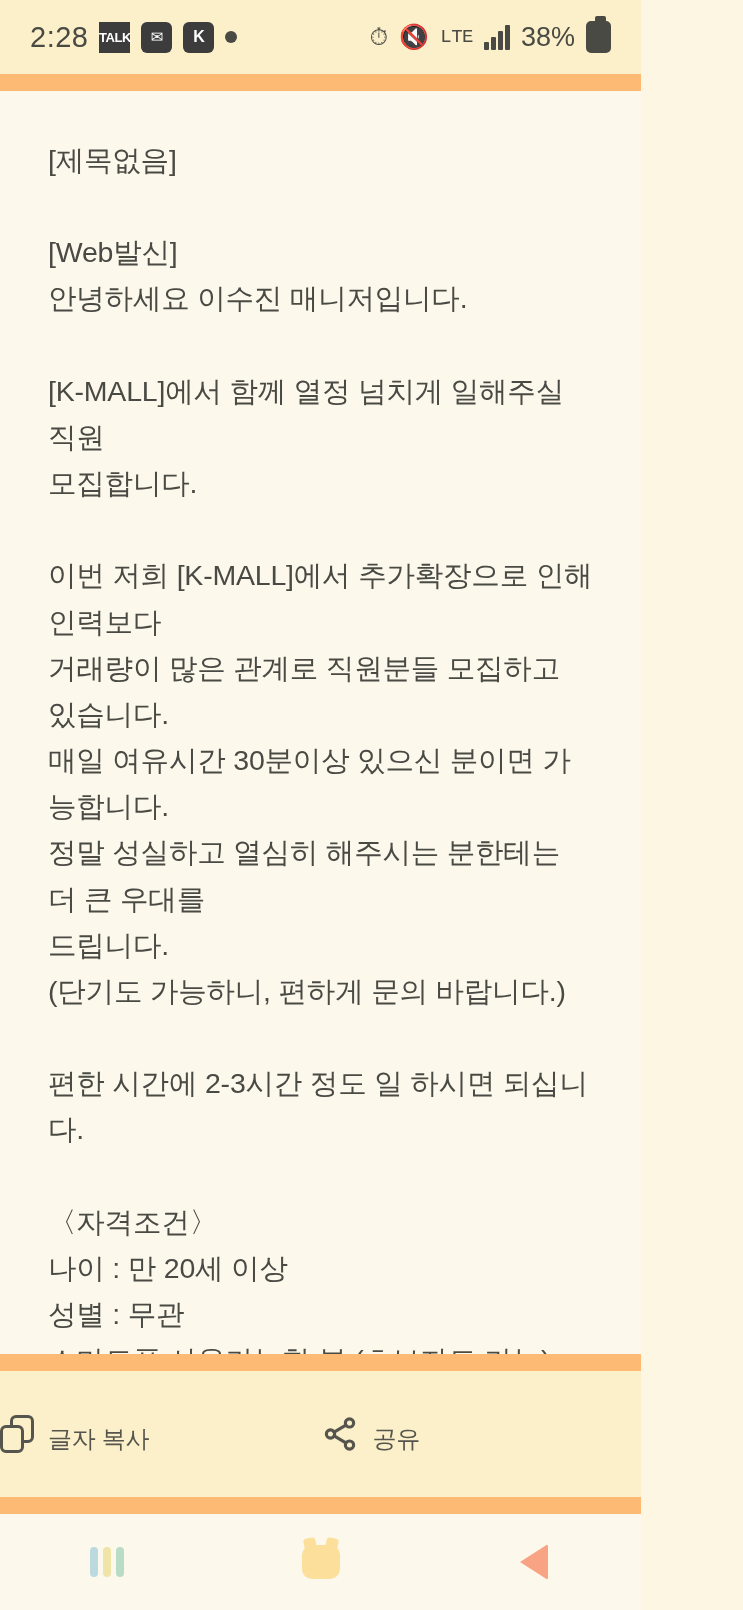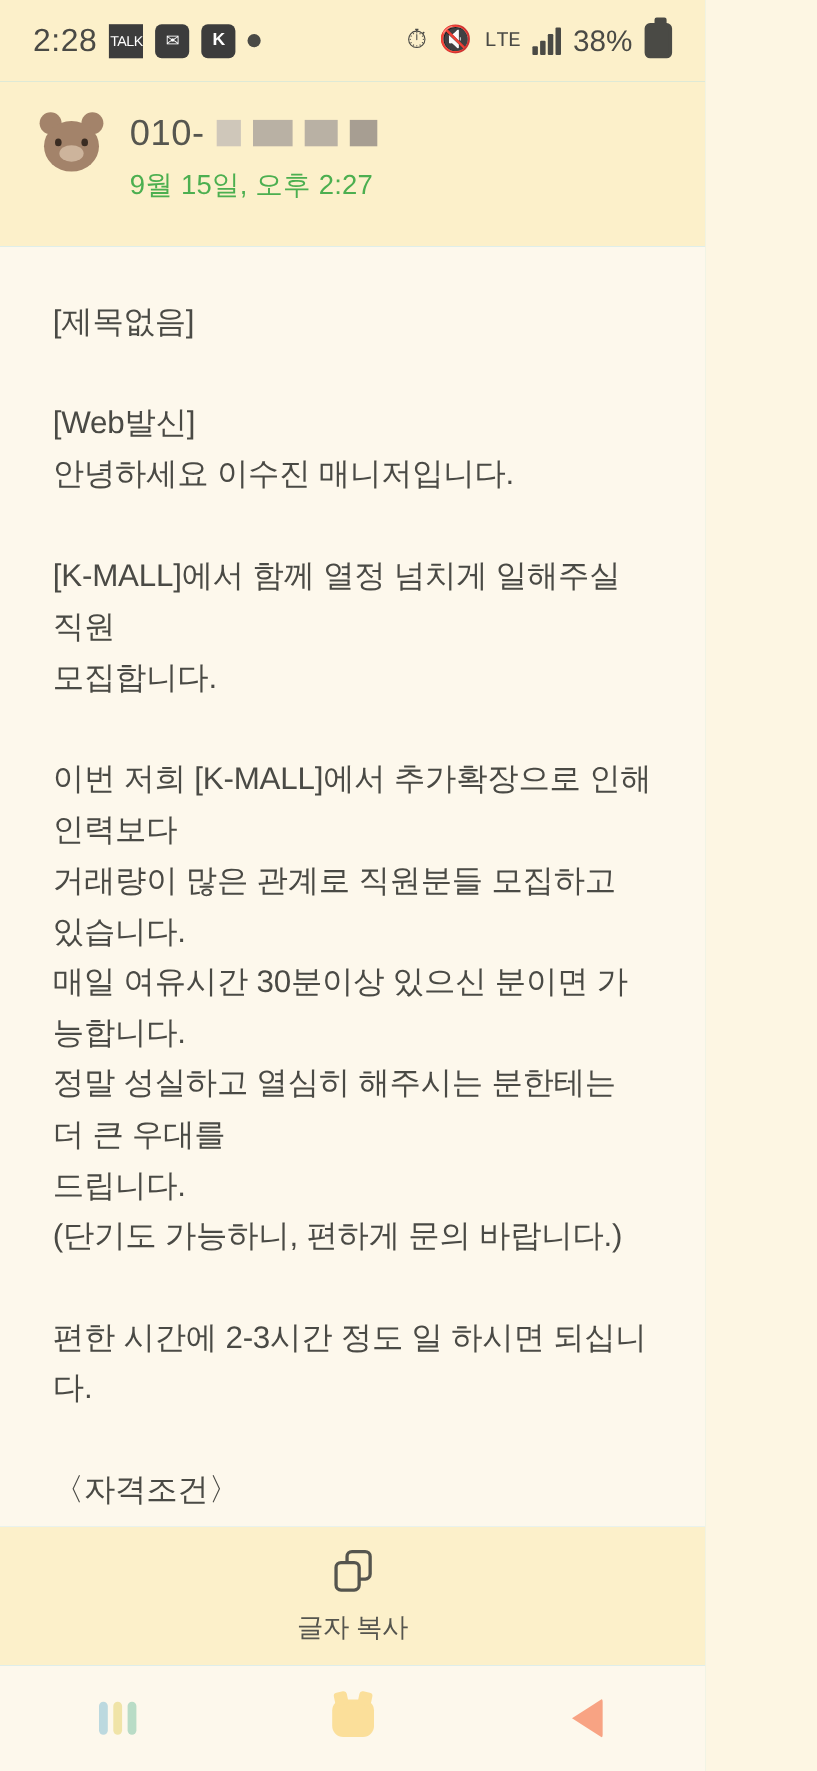--- a/index.html
+++ b/index.html
@@ -7,23 +7,24 @@
     width: 743px;
     height: 1610px;
     font-family: "Liberation Sans", sans-serif;
     background: #fdf6e3;
     overflow: hidden;
   }
   .phone {
     position: relative;
     width: 641px;
     height: 1610px;
-    background: #7dd3fc;
+    background: #fdba74;
     display: flex;
     flex-direction: column;
+    gap: 17px;
   }
 
   
   .status-bar {
     height: 74px;
     background: #fcf0ca;
     display: flex;
     align-items: center;
     padding: 0 30px;
     flex: none;
@@ -44,21 +45,21 @@
     align-items: center;
     gap: 11px;
   }
   .badge-icon {
     width: 31px; height: 31px;
     border-radius: 7px;
     display: flex; align-items: center; justify-content: center;
     font-size: 15px;
     color: #fff;
   }
-  .ic-talk { background: #3c3c3c; border-radius: 0; font-size: 13px; font-weight: normal; letter-spacing: -0.5px; }
+  .ic-talk { background: #3c3c3c; border-radius: 0; font-size: 13px; font-weight: bold; letter-spacing: -0.5px; }
   .ic-mail { background: #3c3c3c; border-radius: 6px; }
   .ic-k { background: #3c3c3c; border-radius: 6px; font-size: 16px; font-weight: bold; }
   .ic-dot { width: 12px; height: 12px; border-radius: 50%; background: #4a4a45; }
   .sys-ic { font-size: 24px; color: #4a4a45; line-height: 1; }
   .lte {
     font-size: 19px; color: #4a4a45; line-height: 1;
     display: flex; flex-direction: column; align-items: center;
     letter-spacing: -0.5px;
     font-family: Liberation Mono, monospace;
   }
@@ -161,22 +162,22 @@
   .toolbar {
     flex: none;
     height: 126px;
     background: #fcf0ca;
     display: flex;
     align-items: center;
   }
   .tb-item {
     flex: 1;
     display: flex;
-    flex-direction: column;
-    align-items: center;
+    flex-direction: row;
+    align-items: flex-end;
     gap: 14px;
     color: #55554e;
   }
   .tb-label { font-size: 24px; color: #55554e; letter-spacing: -0.3px; }
   .tb-ic { height: 42px; display: flex; align-items: center; justify-content: center; }
   .ic-copy {
     position: relative; width: 34px; height: 38px;
   }
   .ic-copy span {
     position: absolute; border: 3px solid #55554e; border-radius: 6px;
@@ -242,40 +243,20 @@
           <i></i>
           <i></i>
           <i></i>
           <i></i>
         </span>
       <span class="batt-text">38%</span>
       <span class="batt"></span>
     </div>
   </div>
 
-  <div class="msg-header">
-    <div class="avatar">
-      <span class="ear l"></span>
-      <span class="ear r"></span>
-      <span class="bear-head"></span>
-      <span class="snout"></span>
-      <span class="eye l"></span>
-      <span class="eye r"></span>
-    </div>
-    <div class="hdr-text">
-      <div class="sender">
-        <span>010-</span>
-        <span class="redact r1"></span>
-        <span class="redact r2"></span>
-        <span class="redact r3"></span>
-        <span class="redact r4"></span>
-      </div>
-      <div class="timestamp">9월 15일, 오후 2:27</div>
-    </div>
-  </div>
 
   <div class="msg-body"><span>[제목없음]
 
 [Web발신]
 안녕하세요 이수진 매니저입니다.
 
 [K-MALL]에서 함께 열정 넘치게 일해주실 직원
 모집합니다.
 
 이번 저희 [K-MALL]에서 추가확장으로 인해 인력보다
@@ -303,20 +284,32 @@
   <div class="toolbar">
     <div class="tb-item">
       <span class="tb-ic">
         <span class="ic-copy">
             <span class="back"></span>
             <span class="front"></span>
           </span>
       </span>
       <span class="tb-label">글자 복사</span>
     </div>
+    <div class="tb-item">
+      <span class="tb-ic">
+        <svg class="ic-share" viewBox="0 0 24 24" fill="none" stroke="#55554e" stroke-width="2" stroke-linecap="round" stroke-linejoin="round">
+          <circle cx="18" cy="5" r="2.6"></circle>
+          <circle cx="6" cy="12" r="2.6"></circle>
+          <circle cx="18" cy="19" r="2.6"></circle>
+          <line x1="8.3" y1="10.8" x2="15.7" y2="6.4"></line>
+          <line x1="8.3" y1="13.2" x2="15.7" y2="17.6"></line>
+        </svg>
+      </span>
+      <span class="tb-label">공유</span>
+    </div>
   </div>
 
   <div class="navbar">
     <div class="nav-item">
       <span class="nav-recents">
           <i></i>
           <i></i>
           <i></i>
         </span>
     </div>

